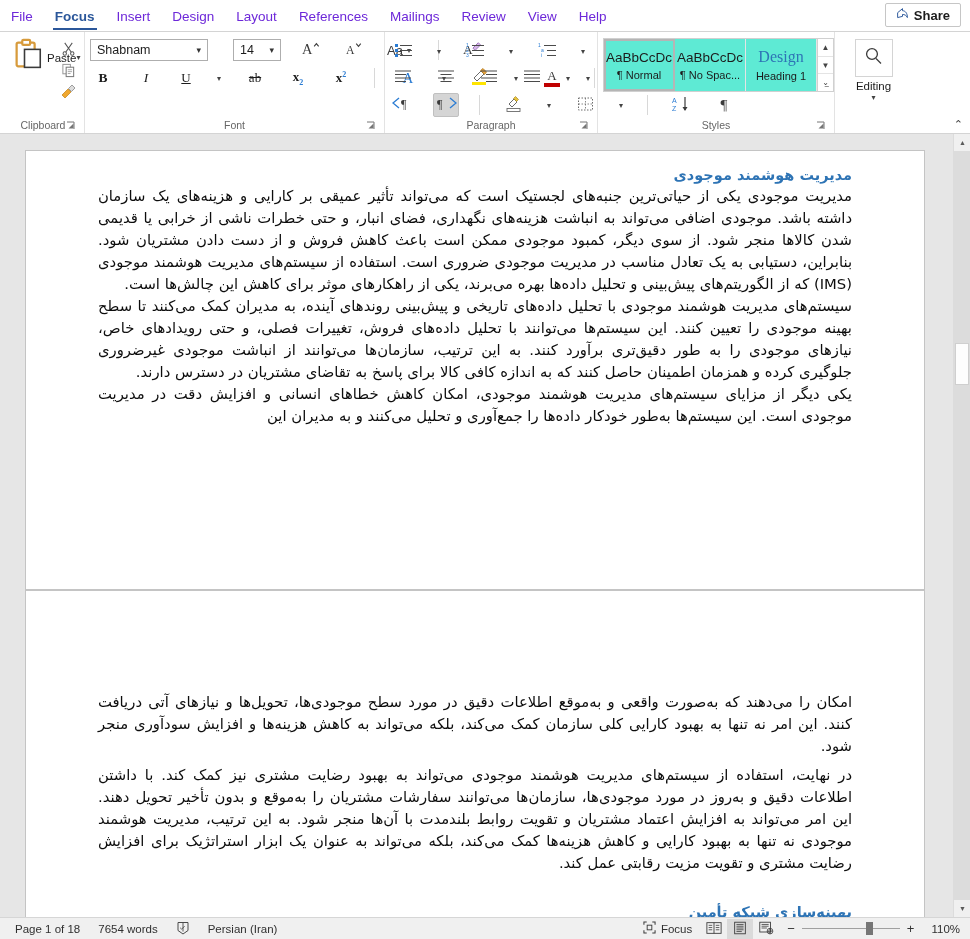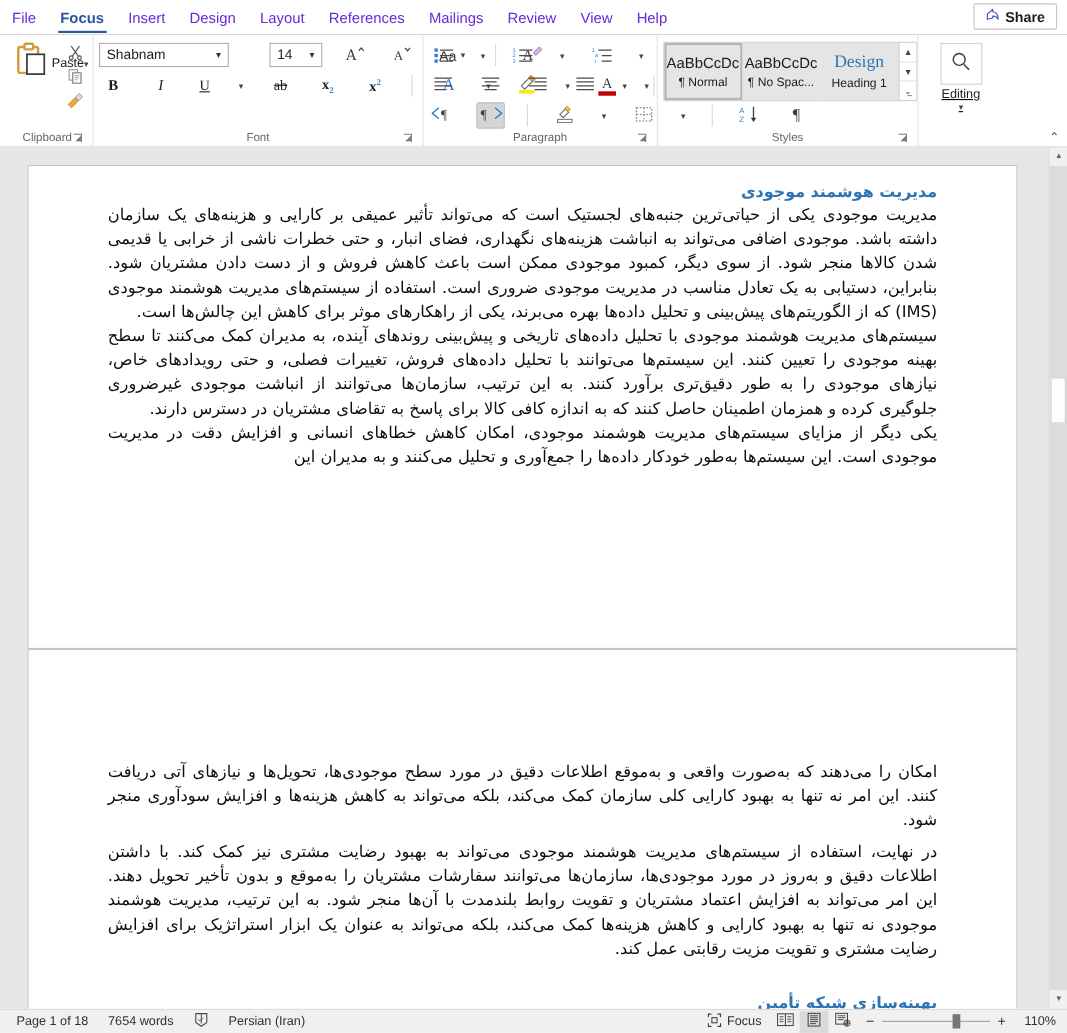--- a/index.html
+++ b/index.html
@@ -65,54 +65,54 @@
   .fontgrp .group-body { flex-direction: column; padding-top: 3px; gap: 4px; }
   .row { display: flex; align-items: center; gap: 17px; }
   .combo {
     height: 22px; border: 1px solid #aeaeae; background: #fff; display: flex;
     align-items: center; padding: 0 2px 0 6px; font-size: 12.5px; color: #1c1c1c;
     cursor: default;
   }
   .combo .cname { flex: 1; white-space: nowrap; overflow: hidden; }
   .combo .cv { font-size: 9px; color: #333; padding: 0 4px; }
   .font-name { width: 118px; }
-  .font-size { width: 48px; margin-left: 20px; }
+  .font-size { width: 48px; margin-left: 8px; }
   .ico {
     width: 26px; height: 24px; display: flex; align-items: center; justify-content: center;
     font-size: 14px; color: #1c1c1c; cursor: default; border-radius: 2px;
   }
   .ico.sm { width: 20px; }
   .ico.w { width: 34px; }
   .ico.on { background: #d5d5d5; border: 1px solid #c0c0c0; }
   .sep { width: 1px; height: 20px; background: #d8d8d8; margin: 0 3px; }
   .caret { font-size: 8px; color: #444; width: 12px; text-align:center; cursor: default;}
 
   
   .paragrp { width: 213px; }
   .paragrp .group-body { flex-direction: column; padding-top: 4px; gap: 3px; }
 
   
   .stylegrp { width: 237px; }
   .stylegrp .group-body { padding-top: 3px; }
   .gallery { display: flex; border: 1px solid #d0d0d0; height: 54px; background: #fff; }
   .sty {
     width: 71px; border-right: 1px solid #e4e4e4; display: flex; flex-direction: column;
-    align-items: center; justify-content: center; cursor: default; background: #e5e5e5;
+    align-items: center; justify-content: center; cursor: default; background: #5eead4;
   }
   .sty .prev { font-size: 13.5px; color: #1c1c1c; white-space: nowrap; overflow: hidden; width: 69px; text-align:center;}
   .sty .nm { font-size: 11px; color: #1c1c1c; margin-top: 4px; white-space: nowrap; overflow: hidden; width:69px; text-align:center;}
   .sty.sel { outline: 2px solid #b5b5b5; outline-offset: -2px; }
   .sty.h1 .prev { color: #2e74b5; font-size: 16px; font-family: "Liberation Serif", serif; }
   .gal-scroll { width: 16px; display: flex; flex-direction: column; border-left: 1px solid #d0d0d0;}
   .gal-scroll div { flex: 1; display: flex; align-items: center; justify-content: center; font-size: 8px; color: #444; cursor: default; }
   .gal-scroll div + div { border-top: 1px solid #e4e4e4; }
 
   
   .editgrp { width: 78px; }
-  .editgrp .group-body { justify-content: center; padding-top: 4px; text-decoration: underline; }
+  .editgrp .group-body { justify-content: center; padding-top: 4px; }
   .edit-col { display: flex; flex-direction: column; align-items: center; cursor: default;}
   .edit-box { width: 38px; height: 38px; border: 1px solid #d4d4d4; display: flex; align-items: center; justify-content: center; }
   .collapse { position: absolute; right: 7px; bottom: 2px; font-size: 11px; color: #444; cursor: default; }
 
   
   .docarea {
     flex: 1; background: #e6e6e6; position: relative; overflow: hidden;
   }
   .page {
     position: absolute; left: 25px; width: 900px; background: #fff;

